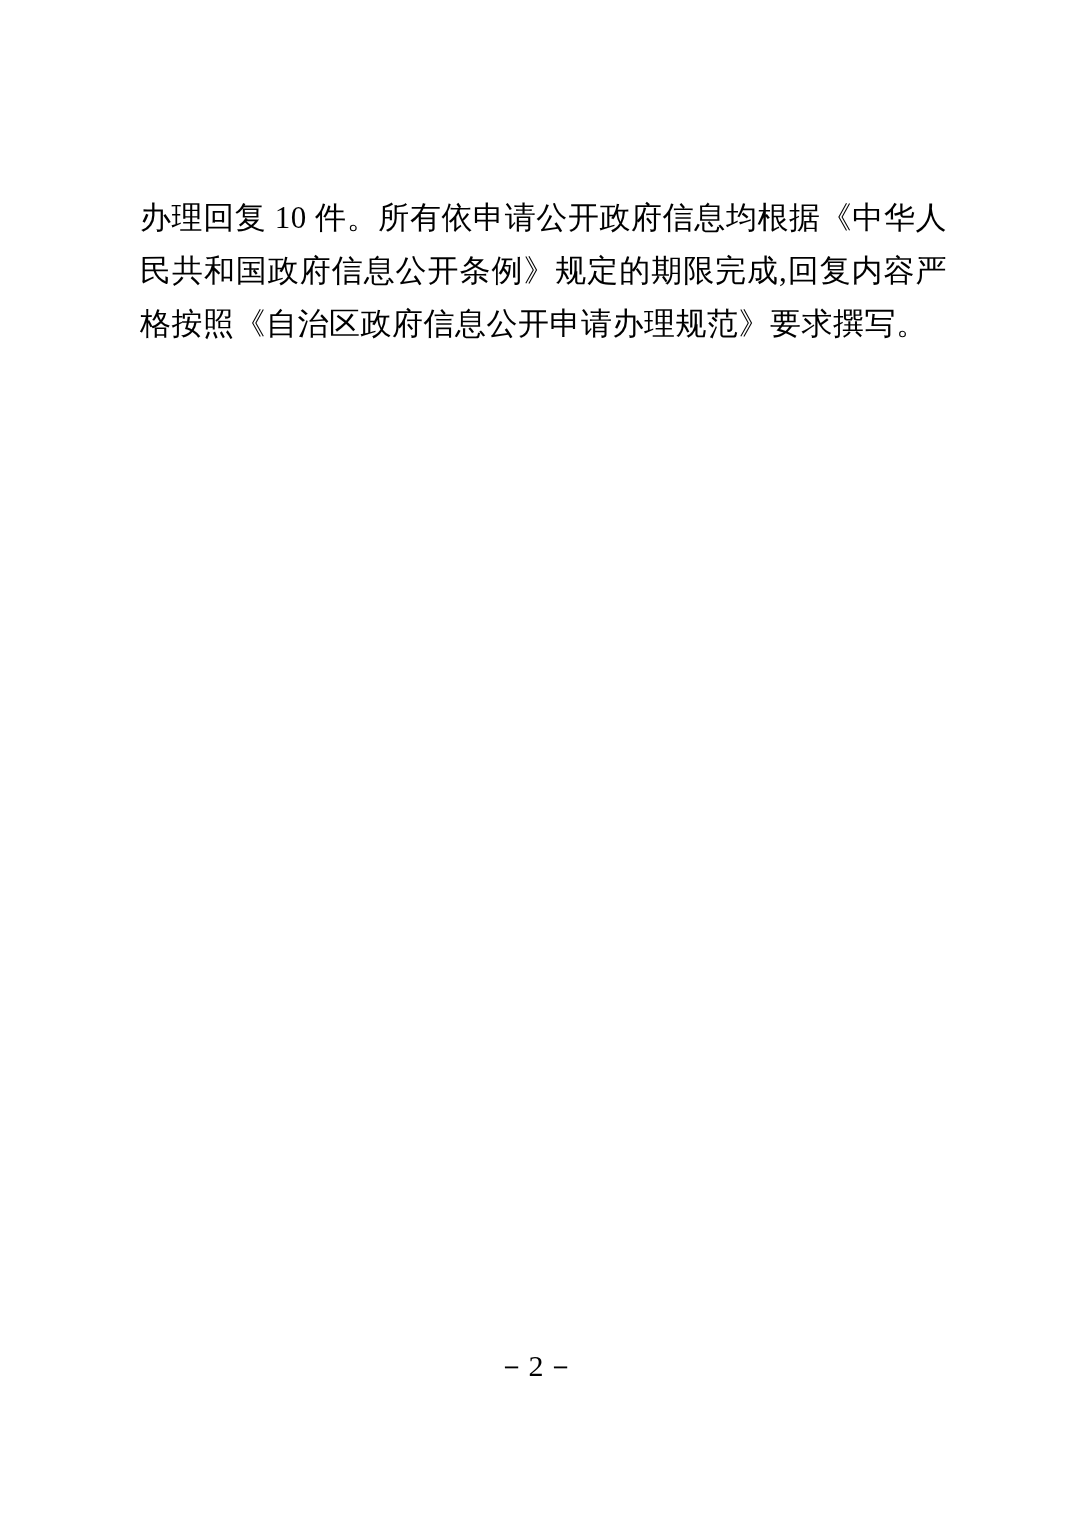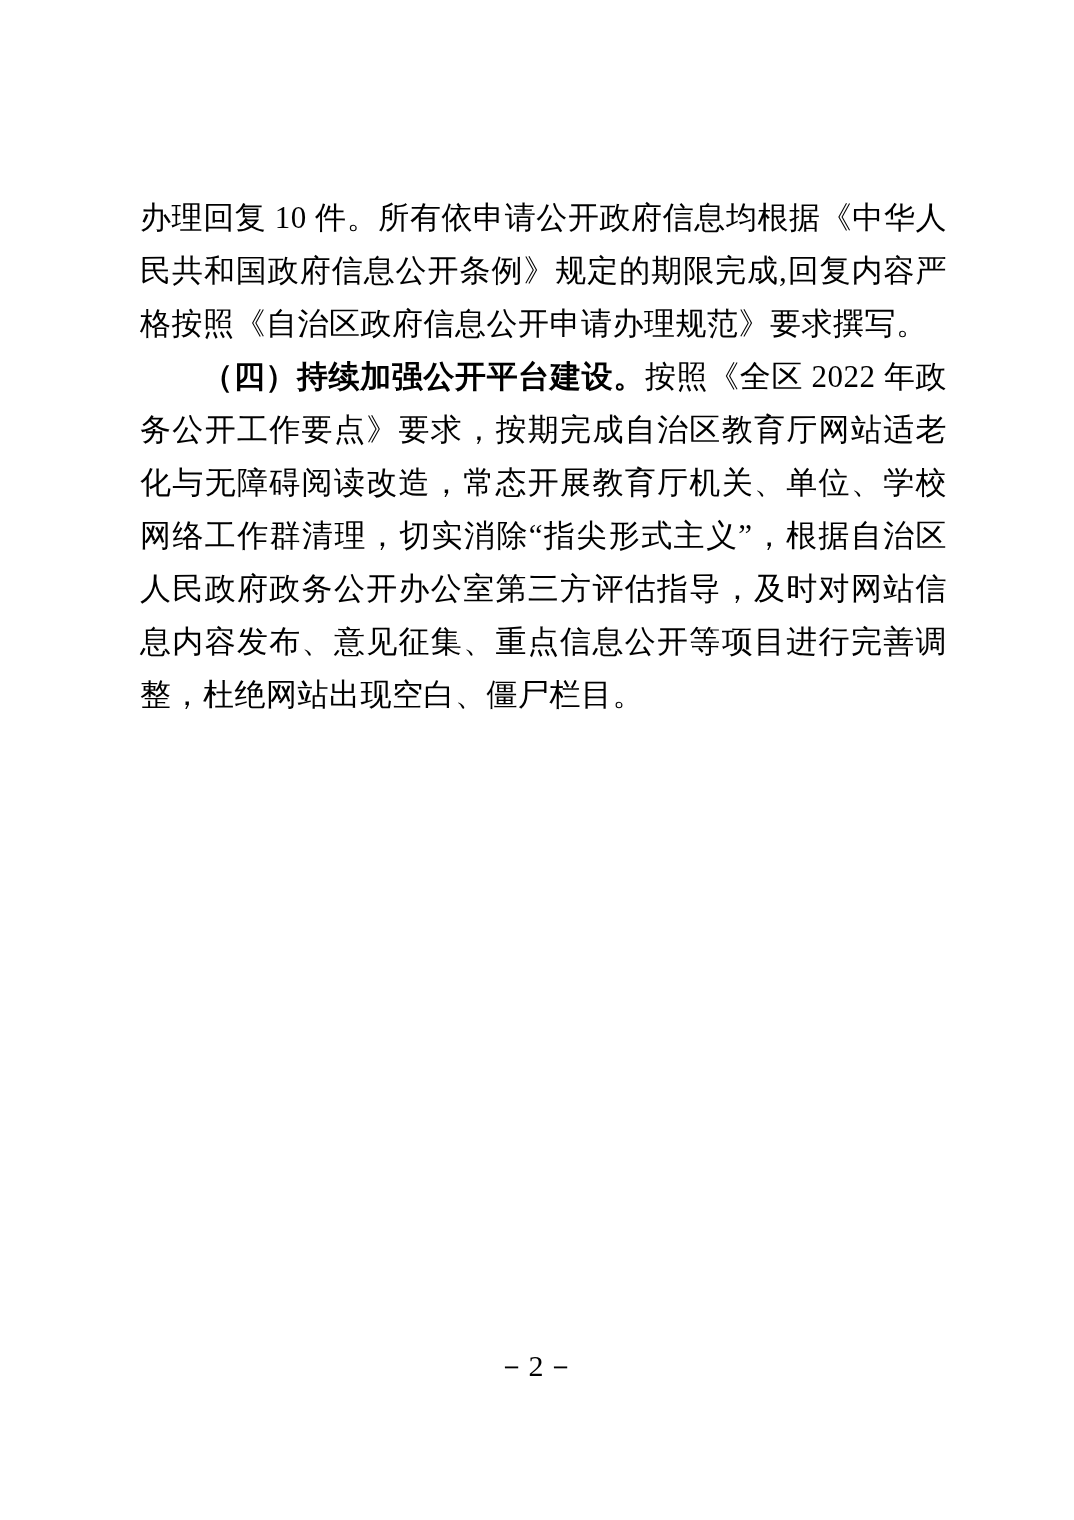--- a/index.html
+++ b/index.html
@@ -58,19 +58,18 @@
 </style>
 </head>
 <body>
 
 <div class="doc-page">
   <div class="doc-content">
 
     <p class="para"><span class="bold-lead"></span><span>办理回复 10 件。所有依申请公开政府信息均根据《中华人民共和国政府信息公开条例》规定的期限完成,回复内容严格按照《自治区政府信息公开申请办理规范》要求撰写。</span></p>
 
 
-    <p class="para indent"><span class="bold-lead">（四）持续加强公开平台建设。</span><span>按照《全区 2022 年政务公开工作要点》要求，按期完成自治区教育厅网站适老化与无障碍阅读改造，常态开展教育厅机关、单位、学校网络工作群清理，切实消除“指尖形式主义”，根据自治区人民政府政务公开办公室第三方评估指导，及时对网站信息内容发布、意见征集、重点信息公开等项目进行完善调整，杜绝网站出现空白、僵尸栏目。</span></p>
 
 
   </div>
 
   <div class="page-number">－2－</div>
 </div>
 
 </body></html>

